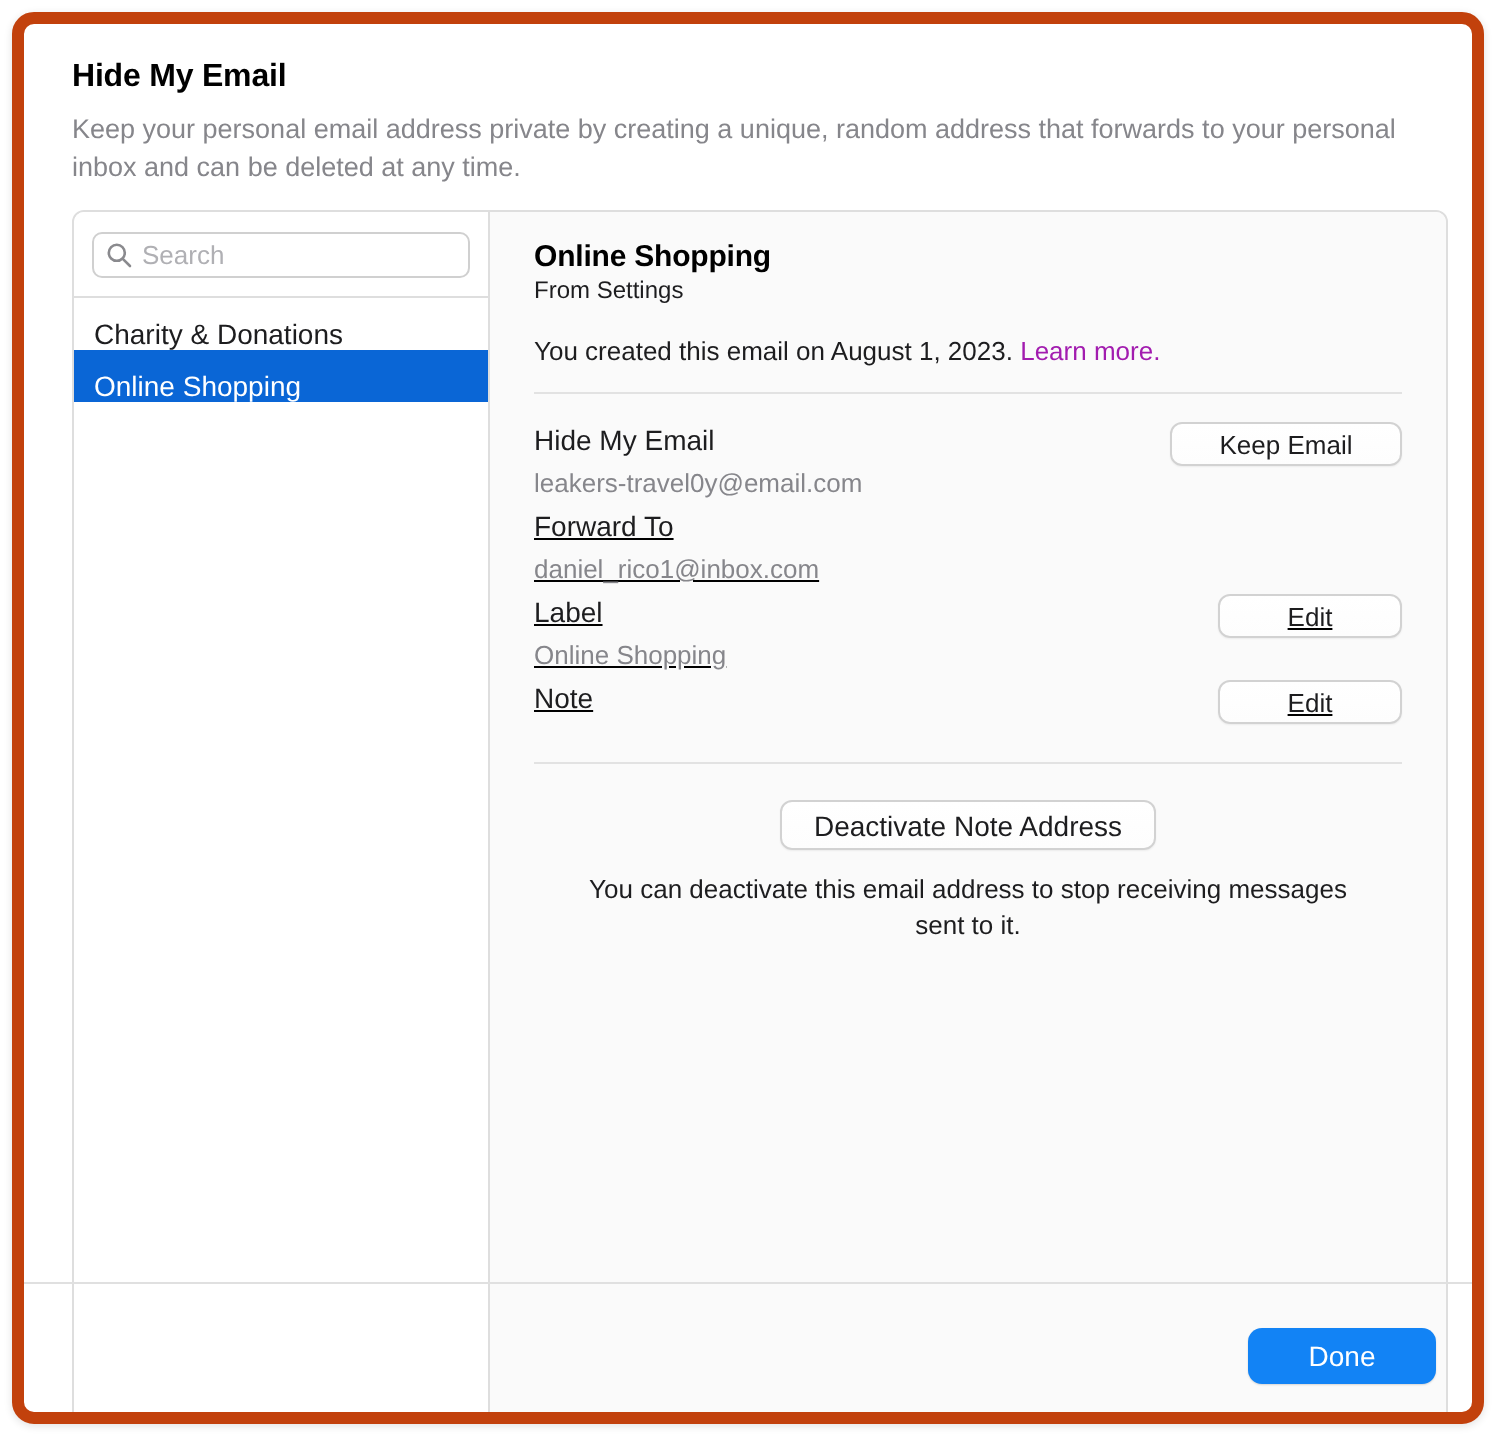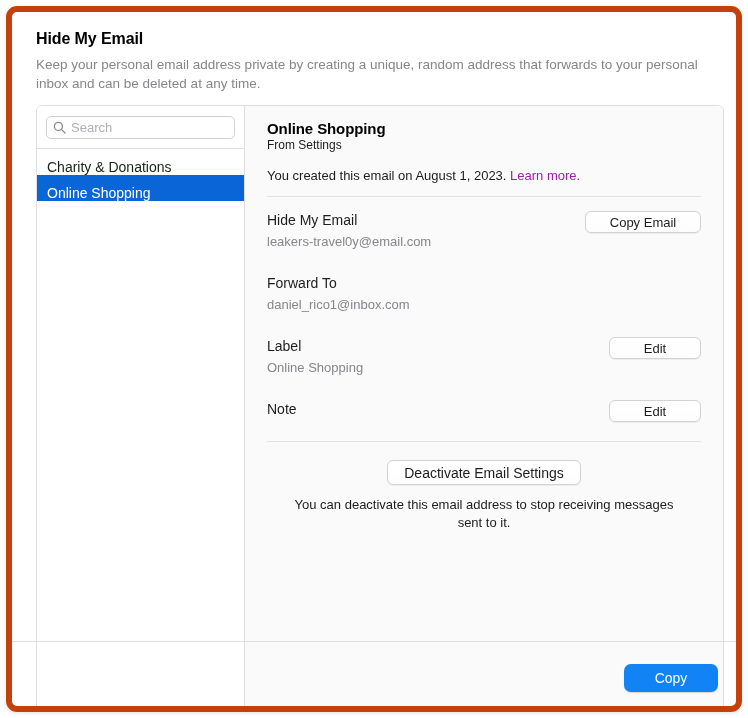--- a/index.html
+++ b/index.html
@@ -206,21 +206,21 @@
     background: #e2e2e2;
     margin: 13px 0 0 0;
   }
 
   .row {
     display: flex;
     align-items: flex-start;
     justify-content: space-between;
     margin-top: 14px;
   }
-  .row.tight { margin-top: 24px; }
+  .row.tight { margin-top: 4px; text-decoration: underline; }
   .field-label {
     font-size: 14px;
     color: #1d1d1f;
     margin: 0;
     line-height: 18px;
   }
   .field-value {
     font-size: 13px;
     color: #86868b;
     margin: 5px 0 0 0;
@@ -372,21 +372,21 @@
         <a class="link" href="#">Learn more.</a>
       </p>
 
       <div class="hr"></div>
 
       <div class="row">
         <div>
           <p class="field-label">Hide My Email</p>
           <p class="field-value">leakers-travel0y@email.com</p>
         </div>
-        <button class="btn btn-copy">Copy Email</button>
+        <button class="btn btn-copy">Keep Email</button>
       </div>
 
       <div class="row tight">
         <div>
           <p class="field-label">Forward To</p>
           <p class="field-value">daniel_rico1@inbox.com</p>
         </div>
       </div>
 
       <div class="row tight">
@@ -400,25 +400,25 @@
       <div class="row tight">
         <div>
           <p class="field-label">Note</p>
         </div>
         <button class="btn btn-edit">Edit</button>
       </div>
 
       <div class="hr" style="margin-top:19px;"></div>
 
       <div class="deactivate-zone">
-        <button class="btn btn-deactivate">Deactivate Email Settings</button>
+        <button class="btn btn-deactivate">Deactivate Note Address</button>
         <p class="deactivate-note">You can deactivate this email address to stop receiving messages sent to it.</p>
       </div>
 
     </div>
   </div>
 
   <div class="footer-sep"></div>
   <div class="footer">
-    <button class="btn-done">Copy</button>
+    <button class="btn-done">Done</button>
   </div>
 
 </div>
 
 </body></html>

